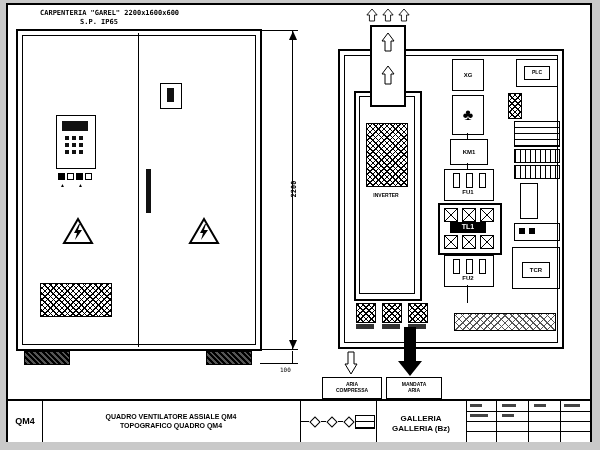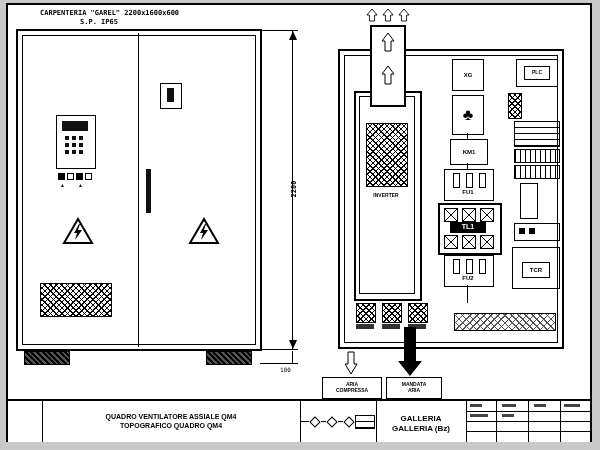--- a/index.html
+++ b/index.html
@@ -197,20 +197,21 @@
     <span>MANDATA</span>
     <span>ARIA</span>
   </div>
 
   <div class="abs" style="left:0;top:394px;width:582px;height:41px;border-top:2px solid #000;background:#fff">
     <div class="abs vline" style="left:34px;top:0;height:41px"></div>
     <div class="abs vline" style="left:292px;top:0;height:41px"></div>
     <div class="abs vline" style="left:368px;top:0;height:41px"></div>
     <div class="abs vline" style="left:458px;top:0;height:41px"></div>
 
+    <div class="abs ctr t9 bold" style="left:0;top:0;width:34px;height:41px">QM4</div>
 
     <div class="abs ctr col t7 bold" style="left:34px;top:0;width:258px;height:41px">
       <span>QUADRO VENTILATORE ASSIALE QM4</span>
       <span>TOPOGRAFICO QUADRO QM4</span>
     </div>
 
     <div class="abs ctr" style="left:292px;top:0;width:76px;height:41px;gap:2px">
       <div class="hline" style="width:8px"></div>
       <div class="diam"></div>
       <div class="hline" style="width:5px"></div>

